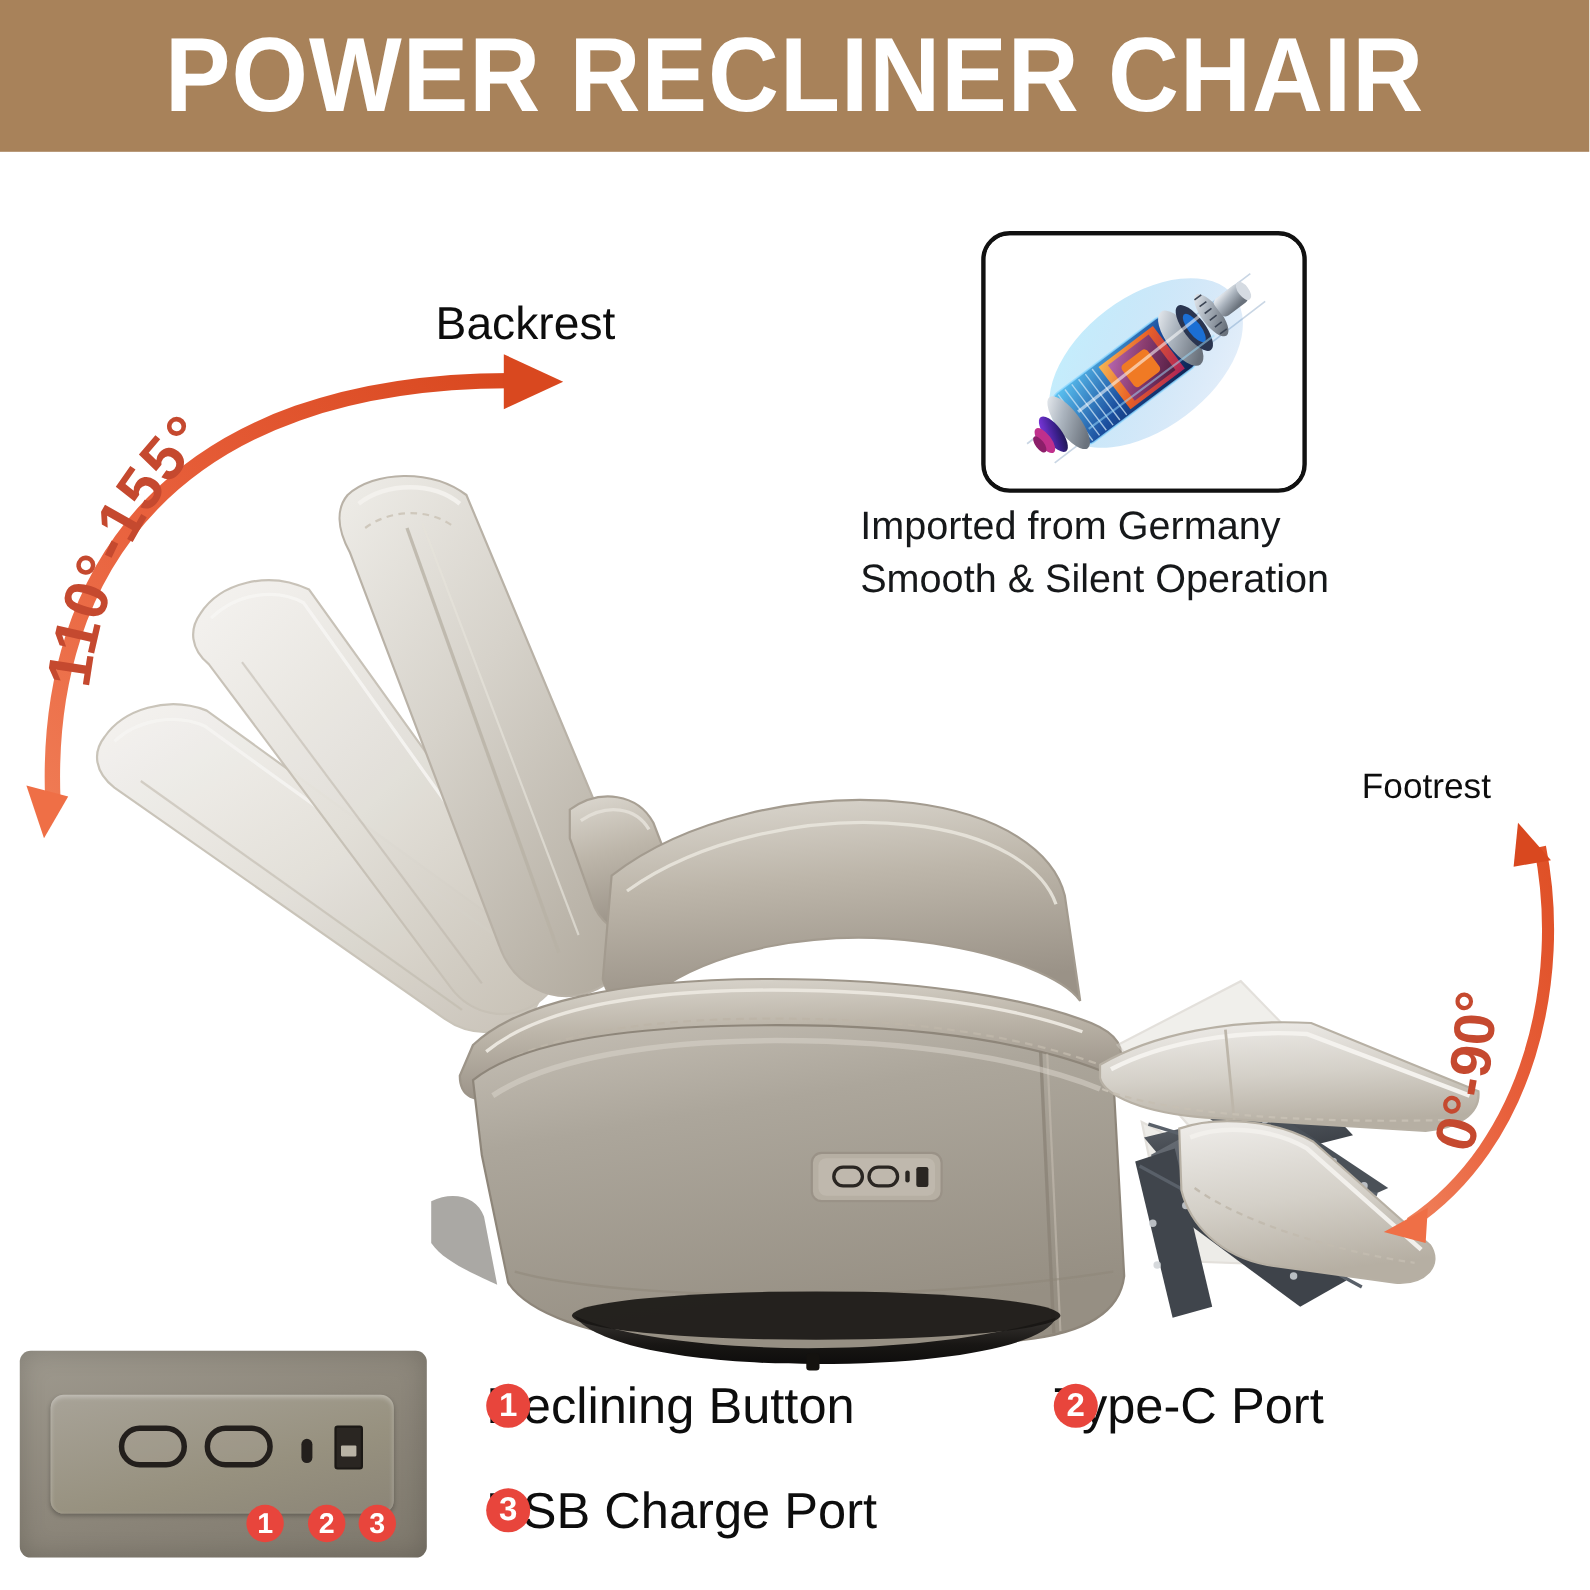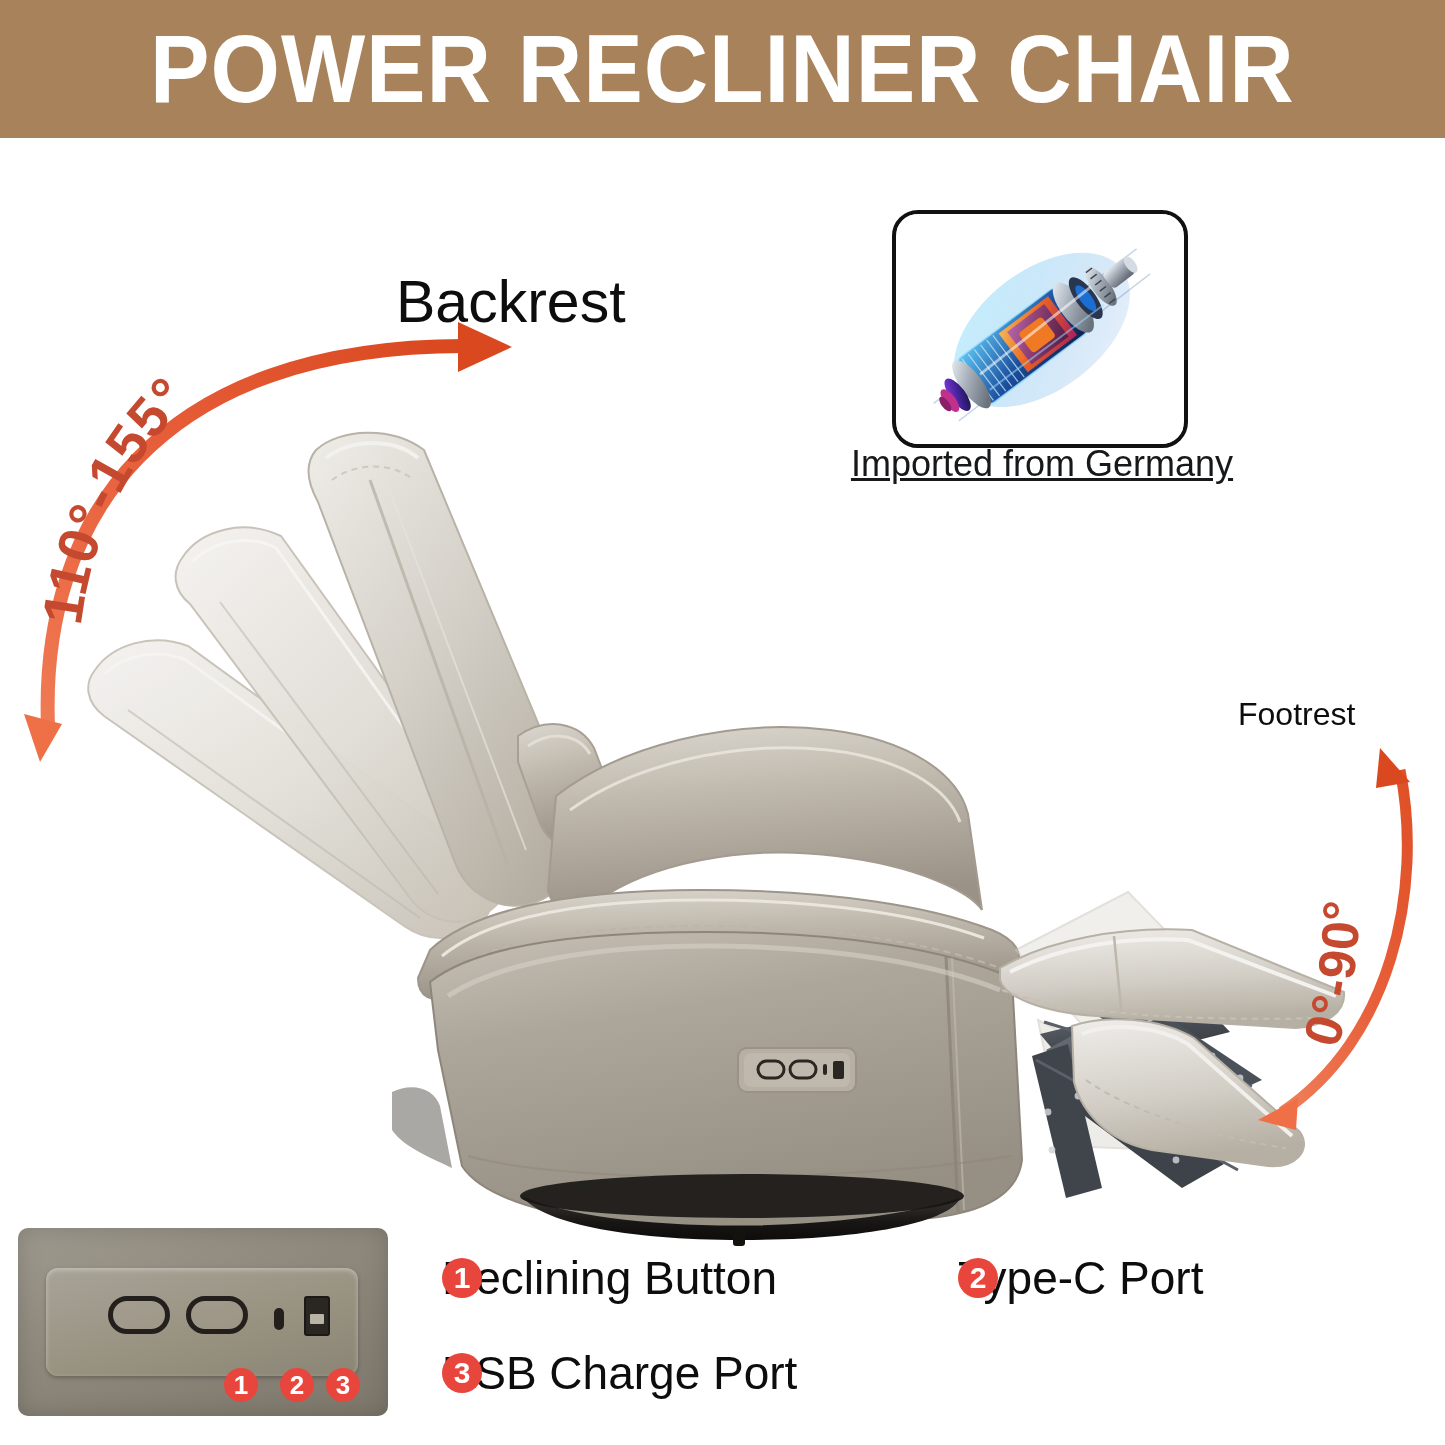--- a/index.html
+++ b/index.html
@@ -19,24 +19,23 @@
     letter-spacing:1px; transform:scaleX(0.93); transform-origin:center;
     white-space:nowrap; font-family:"Liberation Sans", sans-serif;
   }
 
   
   .lbl{
     position:absolute; color:#0d0d0d; font-size:44px; line-height:1;
     white-space:nowrap; font-family:"Liberation Sans", sans-serif;
   }
   .motor-caption{
-    position:absolute; left:782px; top:440px; width:520px;
-    text-align:center; color:#16181a; font-size:36px; line-height:1.32;
+    position:absolute; left:782px; top:454px; width:520px;
+    text-align:left; color:#16181a; font-size:36px; line-height:1.32;
     font-family:"Liberation Sans", sans-serif;
-    text-decoration:underline;
   }
   .motor-caption div{ white-space:nowrap; }
 
   
   .motor-box{
     position:absolute; left:892px; top:210px; width:296px; height:238px;
     border:4px solid #111111; border-radius:26px; background:#ffffff;
     overflow:hidden;
   }
 
@@ -286,21 +285,21 @@
 
     <polygon points="458,322 512,347 458,372" fill="#d9481f"></polygon>
 
     <polygon points="24,714 62,724 40,762" fill="#ef6f46"></polygon>
 
     <text class="arc-text">
       <textPath href="#arcTextPathA" startOffset="14%">110°-155°</textPath>
     </text>
   </svg>
 
-  <div class="lbl" style="left:396px; top:273px; font-size:59px;">Backrest</div>
+  <div class="lbl" style="left:396px; top:273px; font-size:42px;">Backrest</div>
 
   <svg class="arc-svg" style="left:1210px;top:720px;width:235px;height:440px;" viewBox="0 0 235 440">
     <defs>
       <linearGradient id="arcGradB" x1="1" y1="0" x2="0" y2="1">
         <stop offset="0%" stop-color="#df5026"></stop>
         <stop offset="50%" stop-color="#e8603c"></stop>
         <stop offset="100%" stop-color="#f0805a"></stop>
       </linearGradient>
       <path id="arcTextPathB" d="M 120,350 C 150,270 158,170 140,78"></path>
     </defs>
@@ -392,20 +391,21 @@
         <ellipse cx="24" cy="121" rx="4" ry="9" fill="#8c1f6a"></ellipse>
       </g>
 
       <path d="M 86,166 L 200,76" stroke="#ffffff" stroke-width="3" opacity="0.55" fill="none"></path>
       <path d="M 96,182 L 214,94" stroke="#9fe0ff" stroke-width="2" opacity="0.5" fill="none"></path>
     </svg>
   </div>
 
   <div class="motor-caption">
     <div>Imported from Germany</div>
+    <div>Smooth &amp; Silent Operation</div>
   </div>
 
   <div class="panel-photo">
     <div class="panel-inner">
       <div class="ovbtn" style="left:62px;"></div>
       <div class="ovbtn" style="left:140px;"></div>
       <div class="typec" style="left:228px;"></div>
       <div class="usbport" style="left:258px;"></div>
     </div>
     <div class="badge badge-sm" style="left:206px; top:140px;">1</div>

